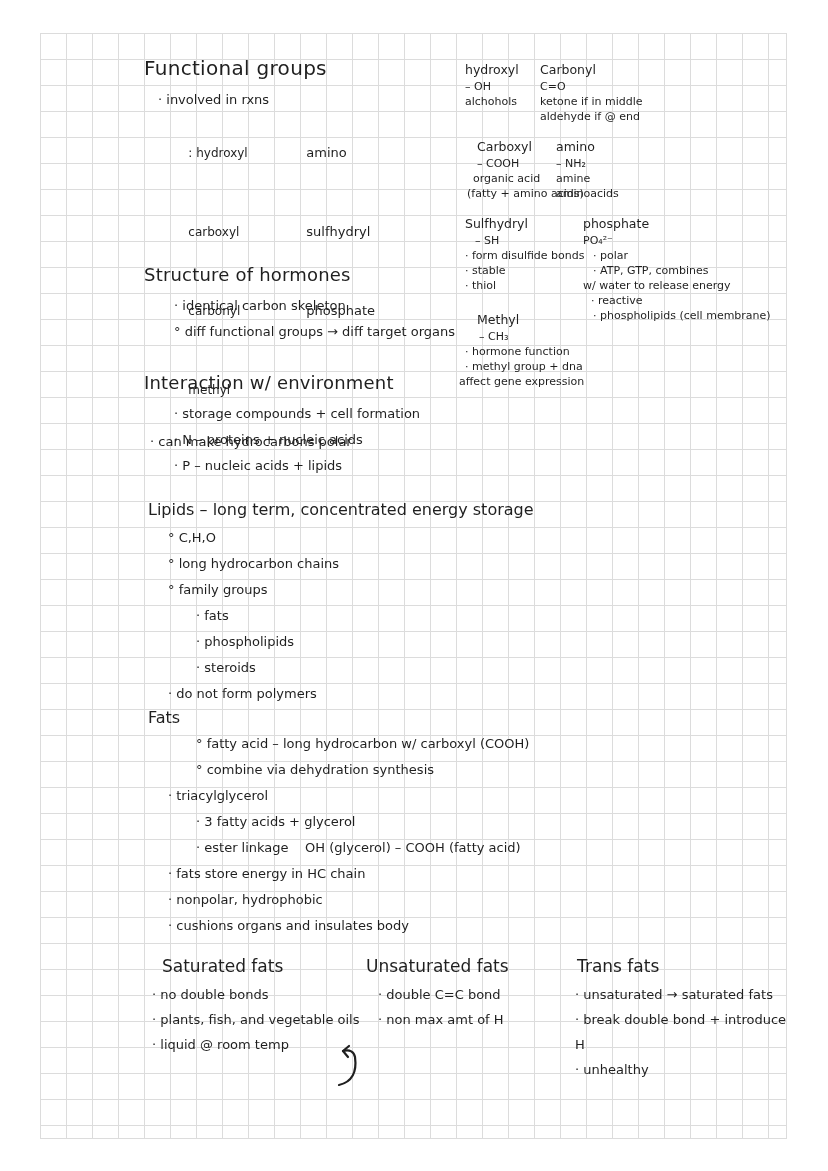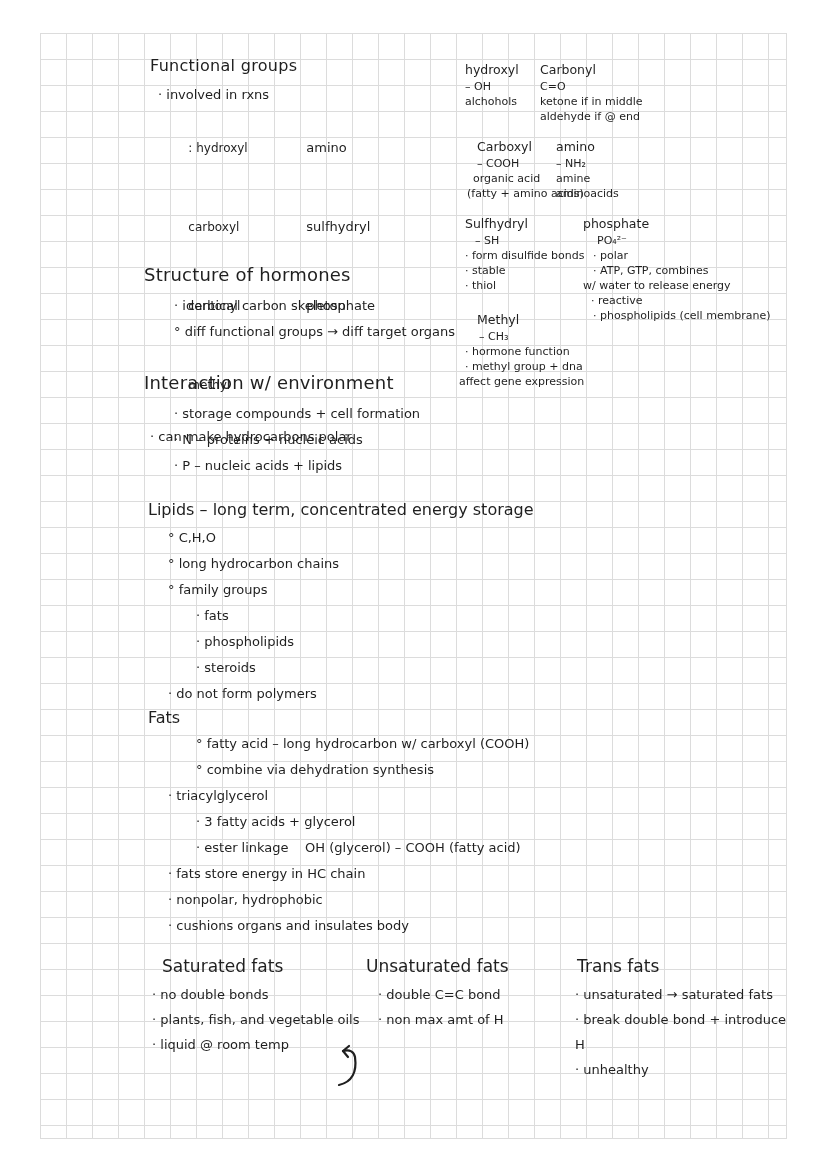--- a/index.html
+++ b/index.html
@@ -17,21 +17,21 @@
   .grid-paper{
     position:absolute;left:40px;top:33px;width:746px;height:1105px;
     background-image:
       linear-gradient(to right, var(--grid) 1px, transparent 1px),
       linear-gradient(to bottom, var(--grid) 1px, transparent 1px);
     background-size:26px 26px;
     border-right:1px solid var(--grid);
     border-bottom:1px solid var(--grid);
   }
   .sec{position:absolute;}
-  .h1{font-size:16px;font-weight:500;letter-spacing:.3px;margin:0 0 7px 0;white-space:pre;padding-left:6px;}
+  .h1{font-size:20px;font-weight:500;letter-spacing:.3px;margin:0 0 7px 0;white-space:pre;}
   .h2{font-size:18px;font-weight:500;letter-spacing:.2px;margin:0 0 8px 0;white-space:pre;}
   .h3{font-size:16px;font-weight:500;margin:0;white-space:pre;}
   .line{font-size:13px;line-height:26px;white-space:pre;}
   .ind-a{margin-left:14px;}
   .ind-c{margin-left:30px;}
   .li1{margin-left:20px;}
   .li2{margin-left:48px;}
   .row{line-height:26px;margin-left:24px;white-space:pre;}
   .c1{display:inline-block;width:118px;font-size:12px;}
   .c2{display:inline-block;font-size:13px;}
@@ -163,21 +163,21 @@
 <section class="ref" style="left:465px;top:216px">
   <div class="rt">Sulfhydryl</div>
   <div class="line" style="margin-left:10px">– SH</div>
   <div class="line">· form disulfide bonds</div>
   <div class="line">· stable</div>
   <div class="line">· thiol</div>
 </section>
 
 <section class="ref" style="left:583px;top:216px">
   <div class="rt">phosphate</div>
-  <div class="line" style="margin-left:14px">PO₄²⁻</div>
+  <div class="line" style="">PO₄²⁻</div>
   <div class="line" style="margin-left:10px">· polar</div>
   <div class="line" style="margin-left:10px">· ATP, GTP, combines</div>
   <div class="line">w/ water to release energy</div>
   <div class="line" style="margin-left:8px">· reactive</div>
   <div class="line" style="margin-left:10px">· phospholipids (cell membrane)</div>
 </section>
 
 <section class="ref" style="left:465px;top:312px">
   <div class="rt" style="margin-left:12px">Methyl</div>
   <div class="line" style="margin-left:14px">– CH₃</div>

